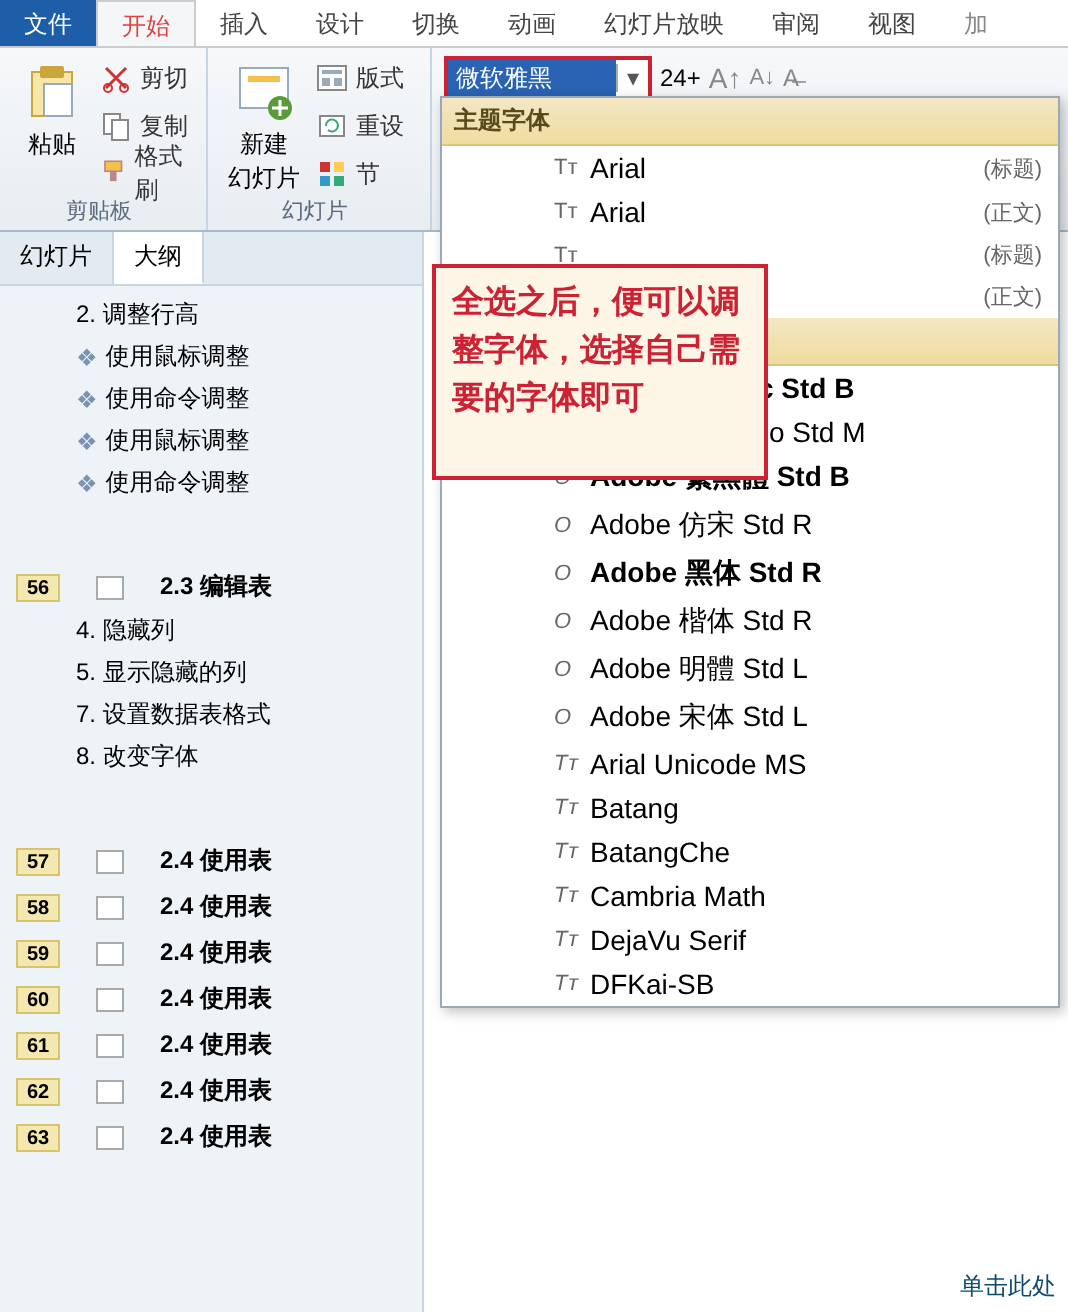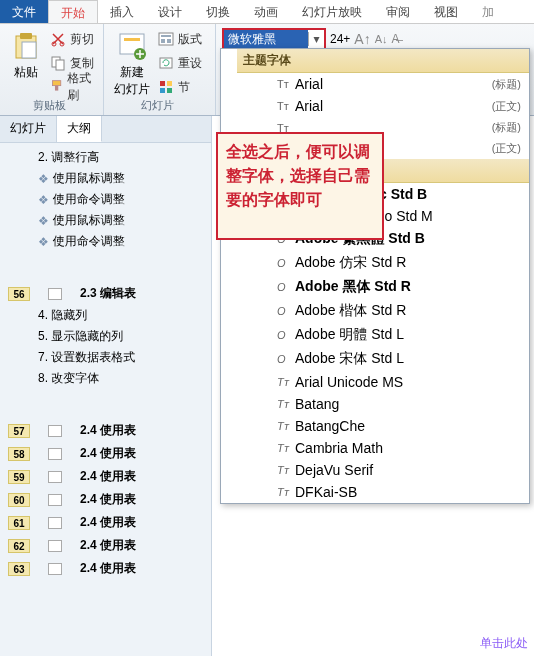--- a/index.html
+++ b/index.html
@@ -19,42 +19,42 @@
 .btn-row { display: flex; align-items: center; gap: 4px; font-size: 12px; color: #333; height: 22px; }
 .big-btn { display: flex; flex-direction: column; align-items: center; gap: 2px; padding: 2px 4px; font-size: 12px; }
 .icon16 { width: 16px; height: 16px; display: inline-block; }
 .icon32 { width: 32px; height: 32px; display: inline-block; }
 
 
 .font-combo { position: relative; border: 2px solid #c23; background: #fff; width: 104px; height: 22px; display: flex; align-items: center; }
 .font-combo-sel { background: #2a63b3; color: #fff; padding: 1px 4px; flex: 1; font-size: 12px; }
 .font-combo-arr { width: 16px; text-align: center; color: #555; border-left: 1px solid #aaa; }
 .font-dropdown { position: absolute; left: 220px; top: 48px; width: 310px; background: #fff; border: 1px solid #9aa8b8; box-shadow: 2px 2px 6px rgba(0,0,0,0.25); z-index: 20; max-height: 560px; overflow: hidden; }
-.fd-header { background: linear-gradient(#f3e7c4, #efdca0); padding: 3px 6px; font-size: 12px; font-weight: bold; color: #5a4a1a; border-bottom: 1px solid #d8c77a; margin-left: 16px; }
+.fd-header { background: linear-gradient(#f3e7c4, #efdca0); padding: 3px 6px; font-size: 12px; font-weight: bold; color: #5a4a1a; border-bottom: 1px solid #d8c77a; }
 .fd-item { display: flex; align-items: center; padding: 3px 8px; font-size: 14px; }
 .fd-item .ic { width: 18px; font-size: 11px; color: #666; margin-left: 48px; }
 .fd-item .nm { flex: 1; }
 .fd-item .tag { font-size: 11px; color: #666; }
 
 
 .annot { position: absolute; left: 216px; top: 132px; width: 168px; height: 108px; border: 2px solid #c23; background: #fdf5e6; z-index: 30; padding: 6px 8px; color: #c23; font-size: 16px; line-height: 1.5; font-weight: bold; }
 
 
 .leftpane { position: absolute; left: 0; top: 140px; width: 212px; bottom: 0; background: #eef3f8; border-right: 1px solid #c8d4e1; }
 .nav-tabs { display: flex; border-bottom: 1px solid #c8d4e1; background: #e2eaf2; }
 .nav-tab { padding: 4px 10px; font-size: 12px; border-right: 1px solid #c8d4e1; }
 .nav-tab.active { background: #fff; border-bottom: 1px solid #fff; }
 .outline { padding: 4px 13px 0 4px; font-size: 12px; overflow: hidden; }
 .ol-l1 { display: flex; align-items: center; gap: 18px; padding: 3px 0 3px 4px; color: #000; font-weight: bold; }
 .ol-l1 .num { background: #f4e8b0; border: 1px solid #d6c56a; width: 22px; height: 14px; font-size: 10px; text-align: center; line-height: 13px; }
 .ol-l2 { display: flex; align-items: center; gap: 4px; padding: 2px 0 2px 34px; color: #000; }
 .ol-l2 .bullet { color: #7a93b0; font-size: 12px; }
 .spacer { height: 30px; }
 
-.bottom-hint { position: absolute; right: 6px; bottom: 4px; font-size: 12px; color: #8b5cf6; }
+.bottom-hint { position: absolute; right: 6px; bottom: 4px; font-size: 12px; color: #0c4a6e; }
 .watermark { position: absolute; right: 18px; bottom: 32px; font-size: 24px; color: rgba(0,0,0,0.1); letter-spacing: 2px; }
 
 .dim { color: #888; }
 svg { display: block; }
 </style>
 </head>
 <body>
 
 <div class="ribbon-tabs">
   <div class="tab-file">文件</div>

